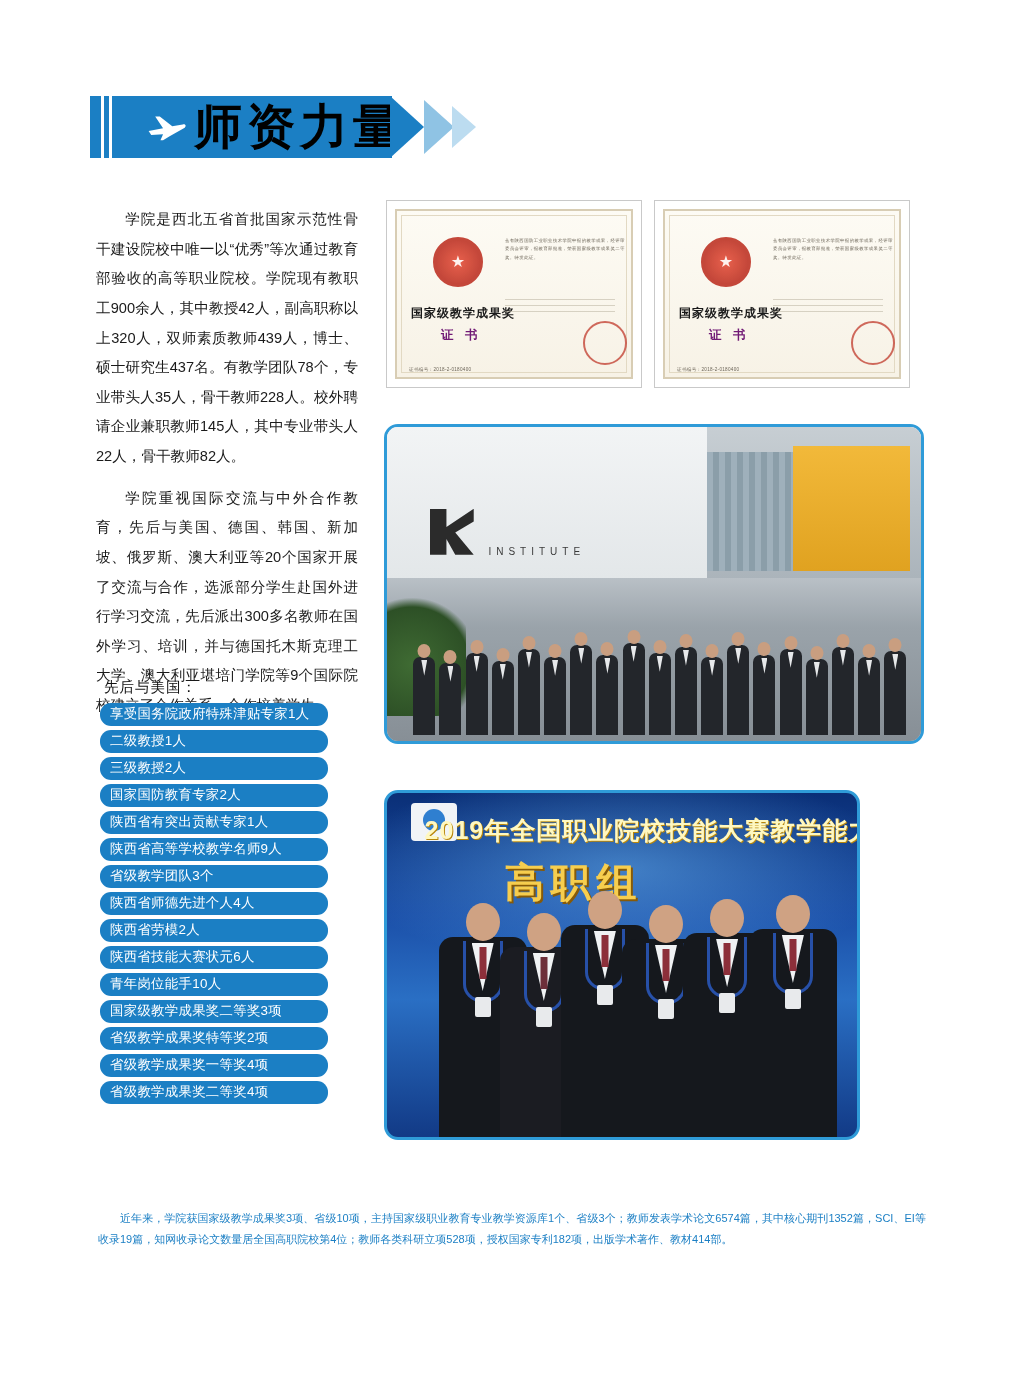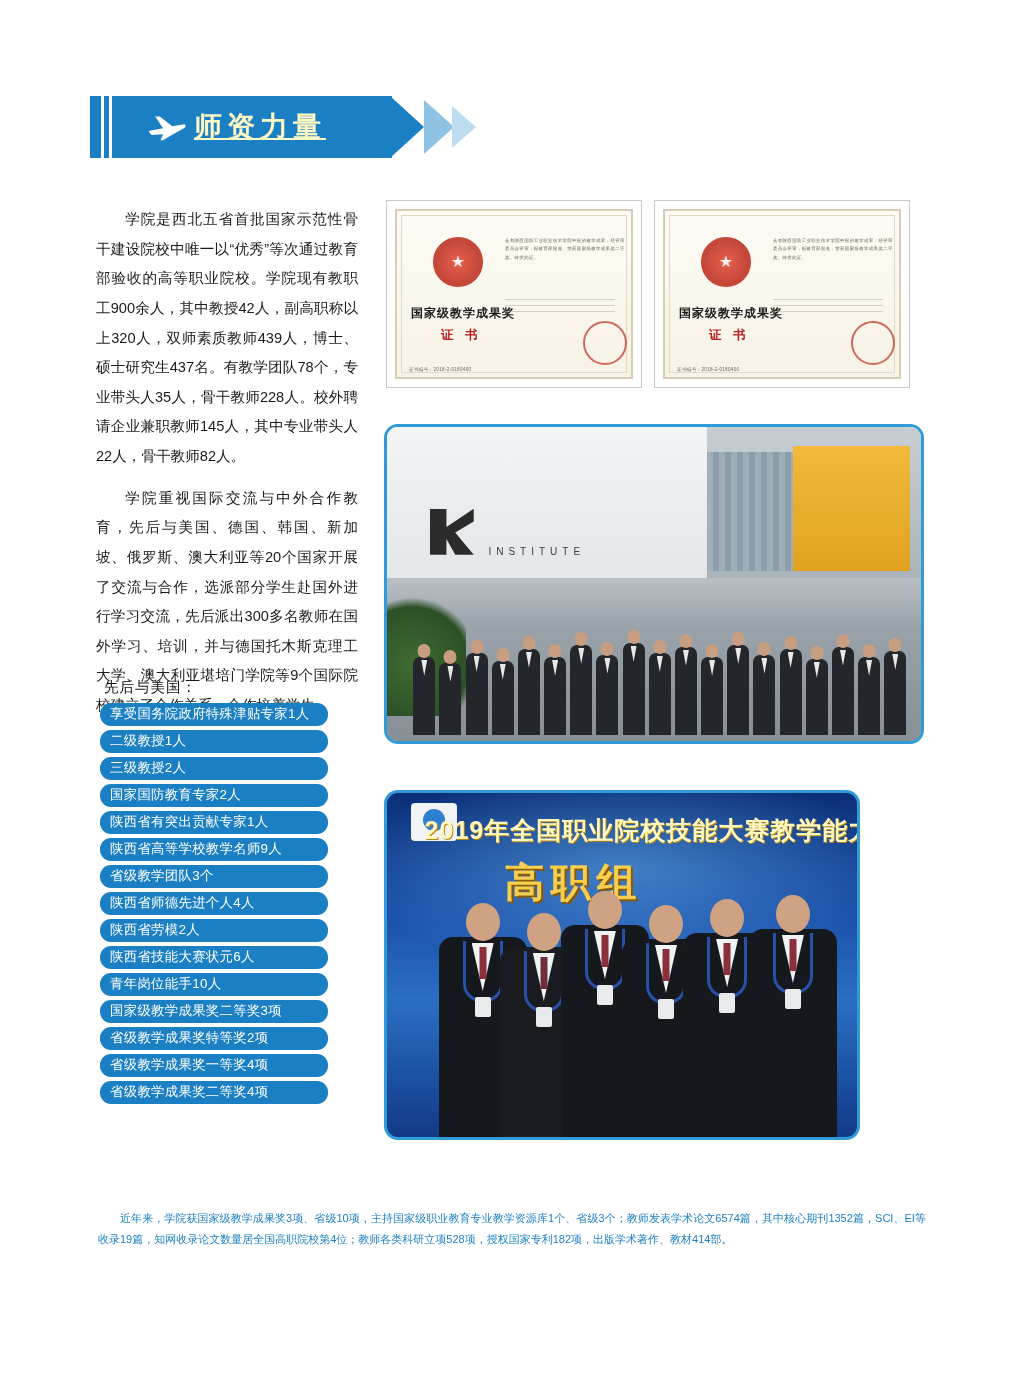--- a/index.html
+++ b/index.html
@@ -75,26 +75,25 @@
     height: 0;
     border-top: 21px solid transparent;
     border-bottom: 21px solid transparent;
     border-left: 24px solid #bcdcf0;
   }
   .header-title {
     position: absolute;
     left: 82px;
     top: 50%;
     transform: translateY(-50%);
-    color: #fef9c3;
-    font-size: 28px;
+    color: #000000;
+    font-size: 48px;
     font-weight: bold;
     letter-spacing: 5px;
     white-space: nowrap;
-    text-decoration: underline;
   }
   .header-icon {
     position: absolute;
     left: 34px;
     top: 50%;
     transform: translateY(-50%);
     width: 42px;
     height: 36px;
   }
 
@@ -195,21 +194,21 @@
     position: absolute;
     font-size: 12px;
     color: #1a1a1a;
     font-weight: bold;
     letter-spacing: 1px;
     white-space: nowrap;
   }
   .cert-sub {
     position: absolute;
     font-size: 12.5px;
-    color: #b91c1c;
+    color: #701a75;
     font-weight: bold;
     letter-spacing: 4px;
     white-space: nowrap;
   }
   .cert-lines {
     position: absolute;
   }
   .cert-line {
     height: 1px;
     background: #b9b2a0;

